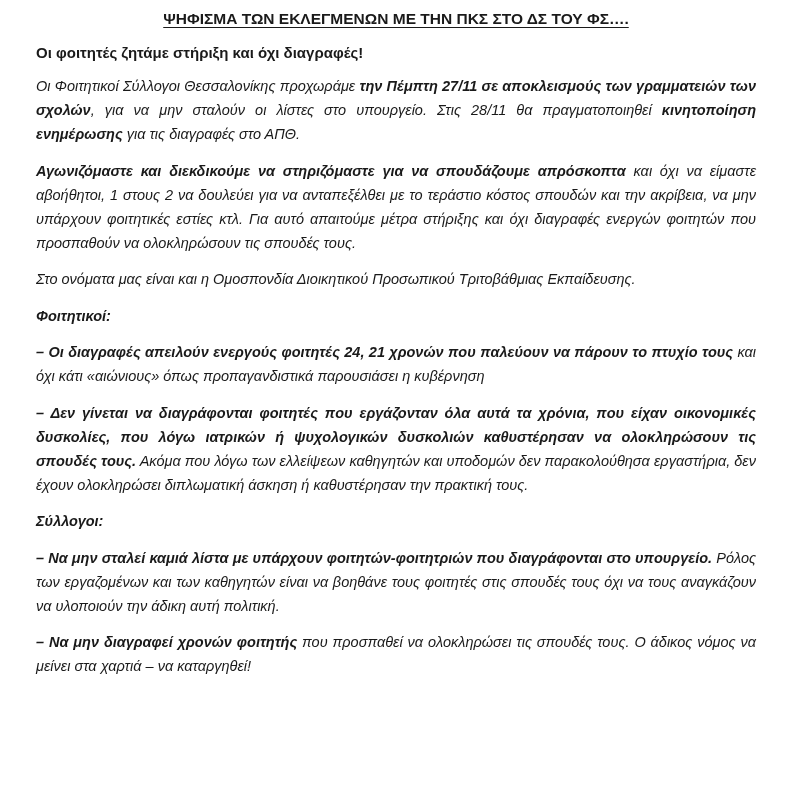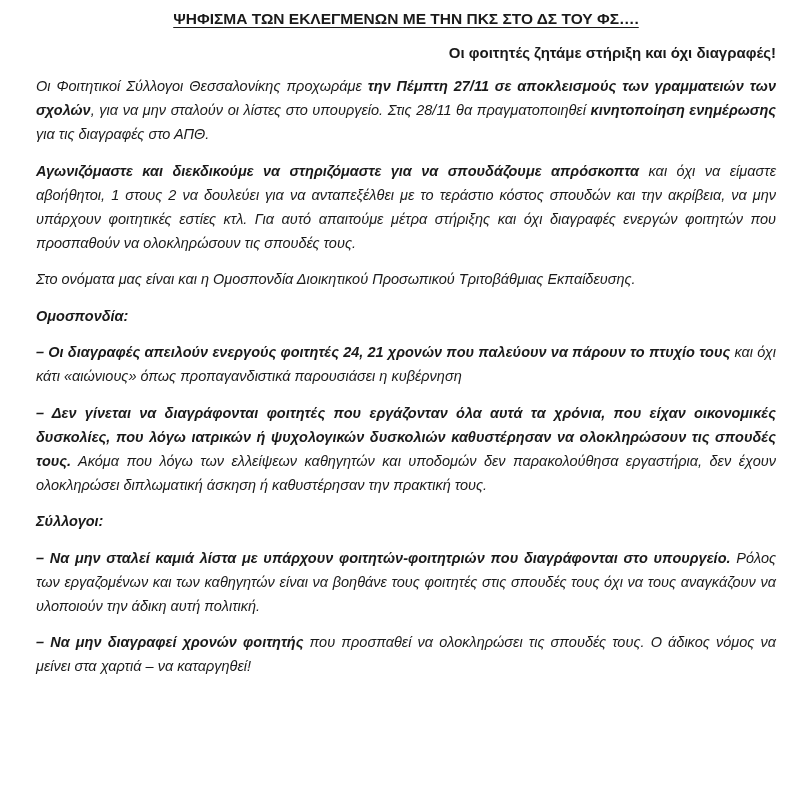--- a/index.html
+++ b/index.html
@@ -8,21 +8,21 @@
   }
   html,body{
     margin:0;
     padding:0;
     background:var(--bg-color);
   }
   .page{
     width:790px;
     height:700px;
     box-sizing:border-box;
-    padding:6px 14px 0 36px;
+    padding:6px 34px 0 36px;
     background:var(--bg-color);
     color:var(--text-color);
     font-family:"Liberation Sans","DejaVu Sans",sans-serif;
     font-size:14.5px;
     line-height:24px;
     overflow:hidden;
   }
   .doc-title{
     margin:0 0 9px 0;
     font-size:15.5px;
@@ -30,21 +30,21 @@
     font-weight:bold;
     text-align:center;
     text-decoration:underline;
     text-underline-offset:3px;
   }
   .doc-subtitle{
     margin:0 0 9px 0;
     font-size:15px;
     line-height:25px;
     font-weight:bold;
-    text-align:right;
+    text-align:left;
   }
   .doc-body p{
     margin:0 0 12.5px 0;
     text-align:justify;
     font-style:italic;
   }
   .doc-body p.no-justify{
     text-align:left;
   }
   .seg-bold{
@@ -54,20 +54,20 @@
 </head>
 <body>
 
 <div class="page">
   <h1 class="doc-title">ΨΗΦΙΣΜΑ ΤΩΝ ΕΚΛΕΓΜΕΝΩΝ ΜΕ ΤΗΝ ΠΚΣ ΣΤΟ ΔΣ ΤΟΥ ΦΣ….</h1>
   <h2 class="doc-subtitle">Οι φοιτητές ζητάμε στήριξη και όχι διαγραφές!</h2>
   <div class="doc-body" id="doc-body">
       <p><span class="seg-regular">Οι Φοιτητικοί Σύλλογοι Θεσσαλονίκης προχωράμε </span><span class="seg-bold">την Πέμπτη 27/11 σε αποκλεισμούς των γραμματειών των σχολών</span><span class="seg-regular">, για να μην σταλούν οι λίστες στο υπουργείο. Στις 28/11 θα πραγματοποιηθεί </span><span class="seg-bold">κινητοποίηση ενημέρωσης</span><span class="seg-regular"> για τις διαγραφές στο ΑΠΘ.</span></p>
       <p><span class="seg-bold">Αγωνιζόμαστε και διεκδικούμε να στηριζόμαστε για να σπουδάζουμε απρόσκοπτα</span><span class="seg-regular"> και όχι να είμαστε αβοήθητοι, 1 στους 2 να δουλεύει για να ανταπεξέλθει με το τεράστιο κόστος σπουδών και την ακρίβεια, να μην υπάρχουν φοιτητικές εστίες κτλ. Για αυτό απαιτούμε μέτρα στήριξης και όχι διαγραφές ενεργών φοιτητών που προσπαθούν να ολοκληρώσουν τις σπουδές τους.</span></p>
       <p><span class="seg-regular">Στο ονόματα μας είναι και η Ομοσπονδία Διοικητικού Προσωπικού Τριτοβάθμιας Εκπαίδευσης.</span></p>
-      <p class="no-justify"><span class="seg-bold">Ομοσπονδία:</span></p>
+      <p class="no-justify"><span class="seg-bold">Φοιτητικοί:</span></p>
       <p><span class="seg-bold">– Οι διαγραφές απειλούν ενεργούς φοιτητές 24, 21 χρονών που παλεύουν να πάρουν το πτυχίο τους</span><span class="seg-regular"> και όχι κάτι «αιώνιους» όπως προπαγανδιστικά παρουσιάσει η κυβέρνηση</span></p>
       <p><span class="seg-bold">– Δεν γίνεται να διαγράφονται φοιτητές που εργάζονταν όλα αυτά τα χρόνια, που είχαν οικονομικές δυσκολίες, που λόγω ιατρικών ή ψυχολογικών δυσκολιών καθυστέρησαν να ολοκληρώσουν τις σπουδές τους.</span><span class="seg-regular"> Ακόμα που λόγω των ελλείψεων καθηγητών και υποδομών δεν παρακολούθησα εργαστήρια, δεν έχουν ολοκληρώσει διπλωματική άσκηση ή καθυστέρησαν την πρακτική τους.</span></p>
       <p class="no-justify"><span class="seg-bold">Σύλλογοι:</span></p>
       <p><span class="seg-bold">– Να μην σταλεί καμιά λίστα με υπάρχουν φοιτητών-φοιτητριών που διαγράφονται στο υπουργείο.</span><span class="seg-regular"> Ρόλος των εργαζομένων και των καθηγητών είναι να βοηθάνε τους φοιτητές στις σπουδές τους όχι να τους αναγκάζουν να υλοποιούν την άδικη αυτή πολιτική.</span></p>
       <p><span class="seg-bold">– Να μην διαγραφεί χρονών φοιτητής</span><span class="seg-regular"> που προσπαθεί να ολοκληρώσει τις σπουδές τους. Ο άδικος νόμος να μείνει στα χαρτιά – να καταργηθεί!</span></p>
     </div>
 </div>
 
 </body></html>

